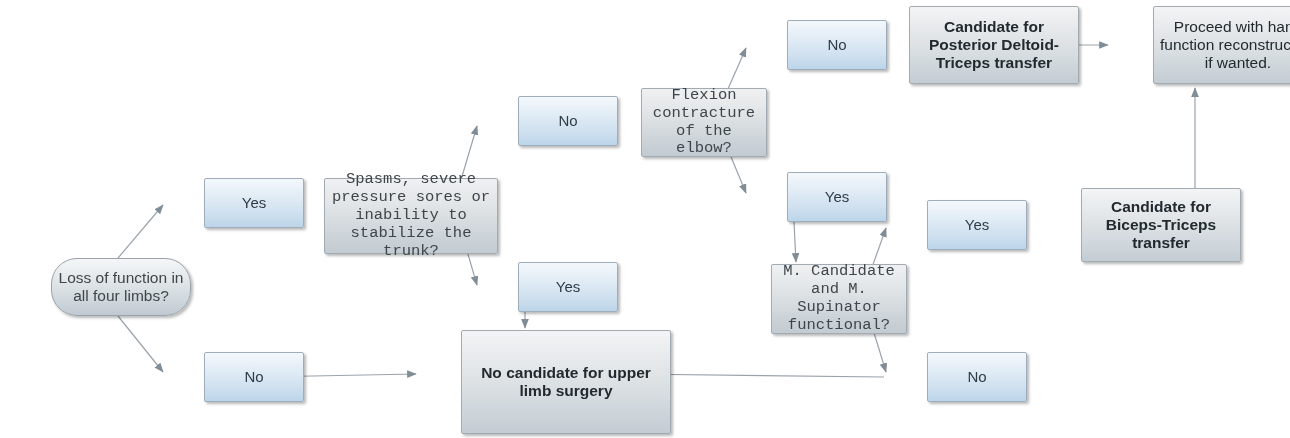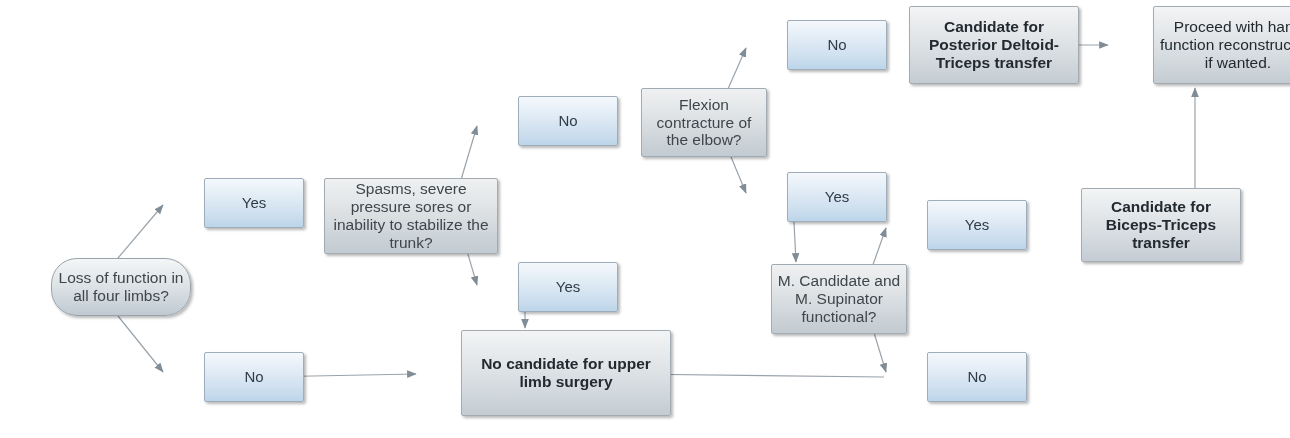--- a/index.html
+++ b/index.html
@@ -34,20 +34,21 @@
     border:1px solid #9fadbb;
     font-size:15px;
     color:#2f3c48;
   }
   
   .q{
     background:linear-gradient(to bottom,#eef0f1 0%,#e4e7e9 30%,#ccd3d8 78%,#c2cbd2 100%);
     border:1px solid #a2abb2;
     font-size:15.5px;
     color:#3f464b;
+    font-family:Liberation Mono, monospace;
   }
   
   .out{
     background:linear-gradient(to bottom,#f2f4f5 0%,#e7eaec 28%,#cfd6db 78%,#c4ccd3 100%);
     border:1px solid #a2abb2;
     font-size:15.5px;
     font-weight:bold;
     color:#222a30;
   }
   
@@ -163,17 +164,17 @@
   </div>
 
   <div class="node ans" style="left:884px;top:352px;width:100px;height:50px;">
     <span class="lbl">No</span>
   </div>
 
   <div class="node out" style="left:1038px;top:188px;width:160px;height:74px;">
     <span class="lbl">Candidate for Biceps-Triceps transfer</span>
   </div>
 
-  <div class="node out" style="left:418px;top:330px;width:210px;height:86px;">
+  <div class="node out" style="left:418px;top:330px;width:210px;height:104px;">
     <span class="lbl">No candidate for upper limb surgery</span>
   </div>
 
 </div>
 
 </body></html>

